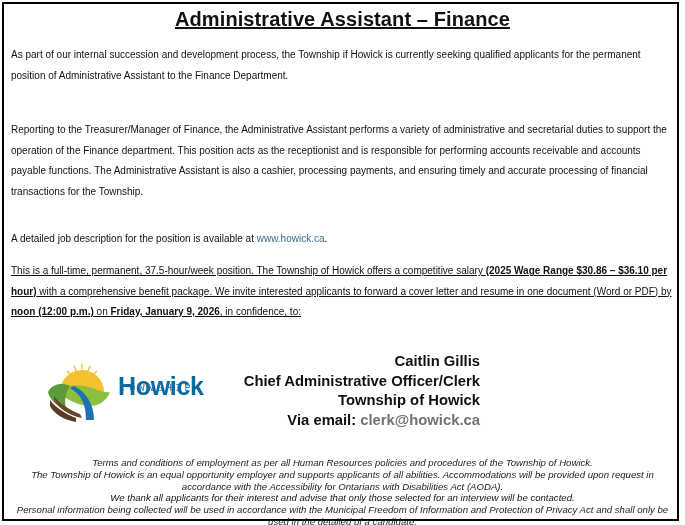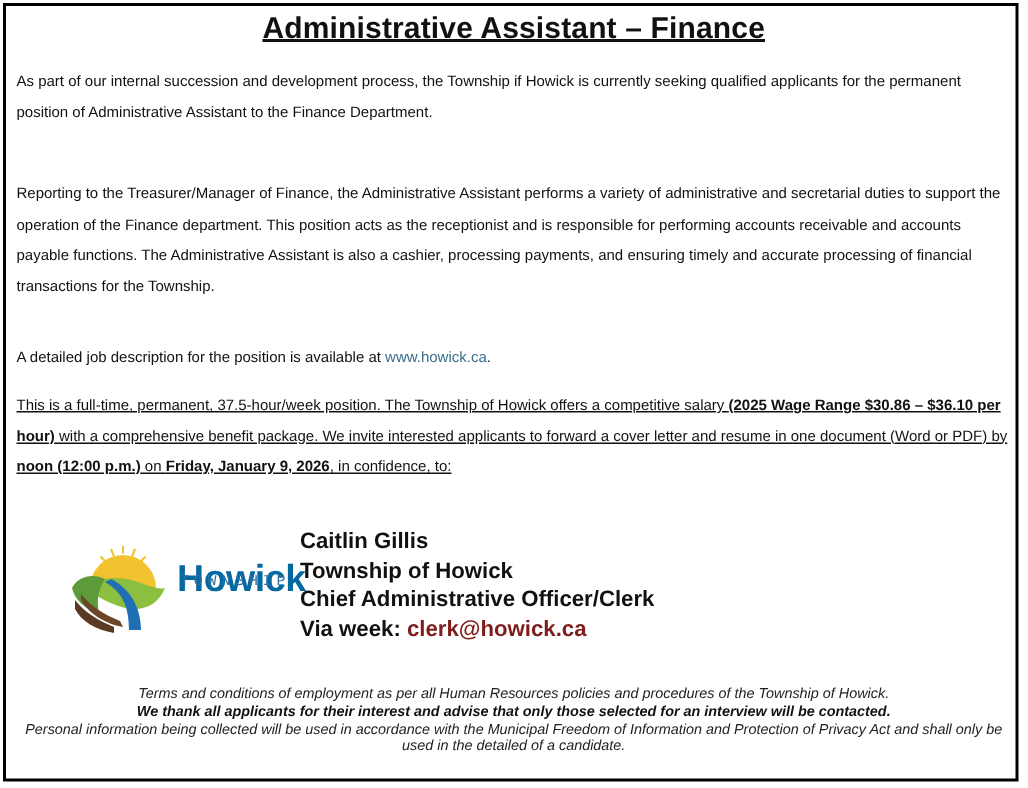--- a/index.html
+++ b/index.html
@@ -9,31 +9,31 @@
            border: 2px solid #000; box-sizing: border-box; }
   .title { position: absolute; left: 0; right: 0; top: 8px; text-align: center;
            font-weight: bold; font-size: 20px; text-decoration: underline; letter-spacing: 0.1px; }
   .para { position: absolute; left: 11px; width: 665px; font-size: 10px; line-height: 20.5px; }
   .p1 { top: 45px; }
   .p2 { top: 120px; }
   .p3 { top: 229px; }
   .p4 { top: 261px; text-decoration: underline; }
   .link { color: #3b6e8a; }
   b { font-weight: bold; }
-  .contact { position: absolute; left: 200px; width: 280px; top: 352px; text-align: left;
+  .contact { position: absolute; left: 200px; width: 280px; top: 352px; text-align: right;
              font-weight: bold; font-size: 14.8px; line-height: 19.5px; }
-  .contact .link { color: #7f1d1d; }
+  .contact .link { color: #737373; }
   .logo { position: absolute; left: 46px; top: 362px; width: 160px; height: 64px; }
   .logo-word { position: absolute; left: 72px; top: 10px; font-size: 25px; font-weight: bold;
                color: #0369a1; letter-spacing: -0.3px; }
   .logo-sub { position: absolute; left: 74px; top: 21px; font-size: 10px; color: #2f6fa5;
               letter-spacing: 3.2px; font-family: Liberation Mono, monospace; }
   .footer { position: absolute; left: 6px; right: 6px; top: 457px; text-align: center;
             font-style: italic; font-size: 9.6px; line-height: 11.8px; color: #222; }
-  .footer .strong { font-weight: bold; color: #111; }
+  .footer .strong { font-weight: normal; color: #111; }
 </style>
 </head>
 <body>
 
 <div class="frame"></div>
 
 <div class="title">Administrative Assistant – Finance</div>
 
 <div class="para p1">As part of our internal succession and development process, the Township if Howick is currently seeking qualified applicants for the permanent position of Administrative Assistant to the Finance Department.</div>
 
@@ -58,22 +58,23 @@
     <path d="M24 26 C34 32 40 40 40 58 L48 58 C48 42 40 30 28 24 Z" fill="#1f6fb3"></path>
     <path d="M4 38 C10 46 20 52 30 56 L30 60 C18 58 8 52 4 44 Z" fill="#5a3a22"></path>
     <path d="M8 34 C14 42 24 48 34 52 L36 56 C24 54 12 46 8 38 Z" fill="#6b4628"></path>
   </svg>
   <span class="logo-word">Howick</span>
   <span class="logo-sub">TOWNSHIP</span>
 </div>
 
 <div class="contact">
   <div>Caitlin Gillis</div>
+  <div>Chief Administrative Officer/Clerk</div>
   <div>Township of Howick</div>
-  <div>Chief Administrative Officer/Clerk</div>
-  <div><span>Via week: </span><a class="link">clerk@howick.ca</a></div>
+  <div><span>Via email: </span><a class="link">clerk@howick.ca</a></div>
 </div>
 
 <div class="footer">
   <div>Terms and conditions of employment as per all Human Resources policies and procedures of the Township of Howick.</div>
+  <div>The Township of Howick is an equal opportunity employer and supports applicants of all abilities. Accommodations will be provided upon request in accordance with the Accessibility for Ontarians with Disabilities Act (AODA).</div>
   <div class="strong">We thank all applicants for their interest and advise that only those selected for an interview will be contacted.</div>
   <div>Personal information being collected will be used in accordance with the Municipal Freedom of Information and Protection of Privacy Act and shall only be used in the detailed of a candidate.</div>
 </div>
 
 </body></html>

